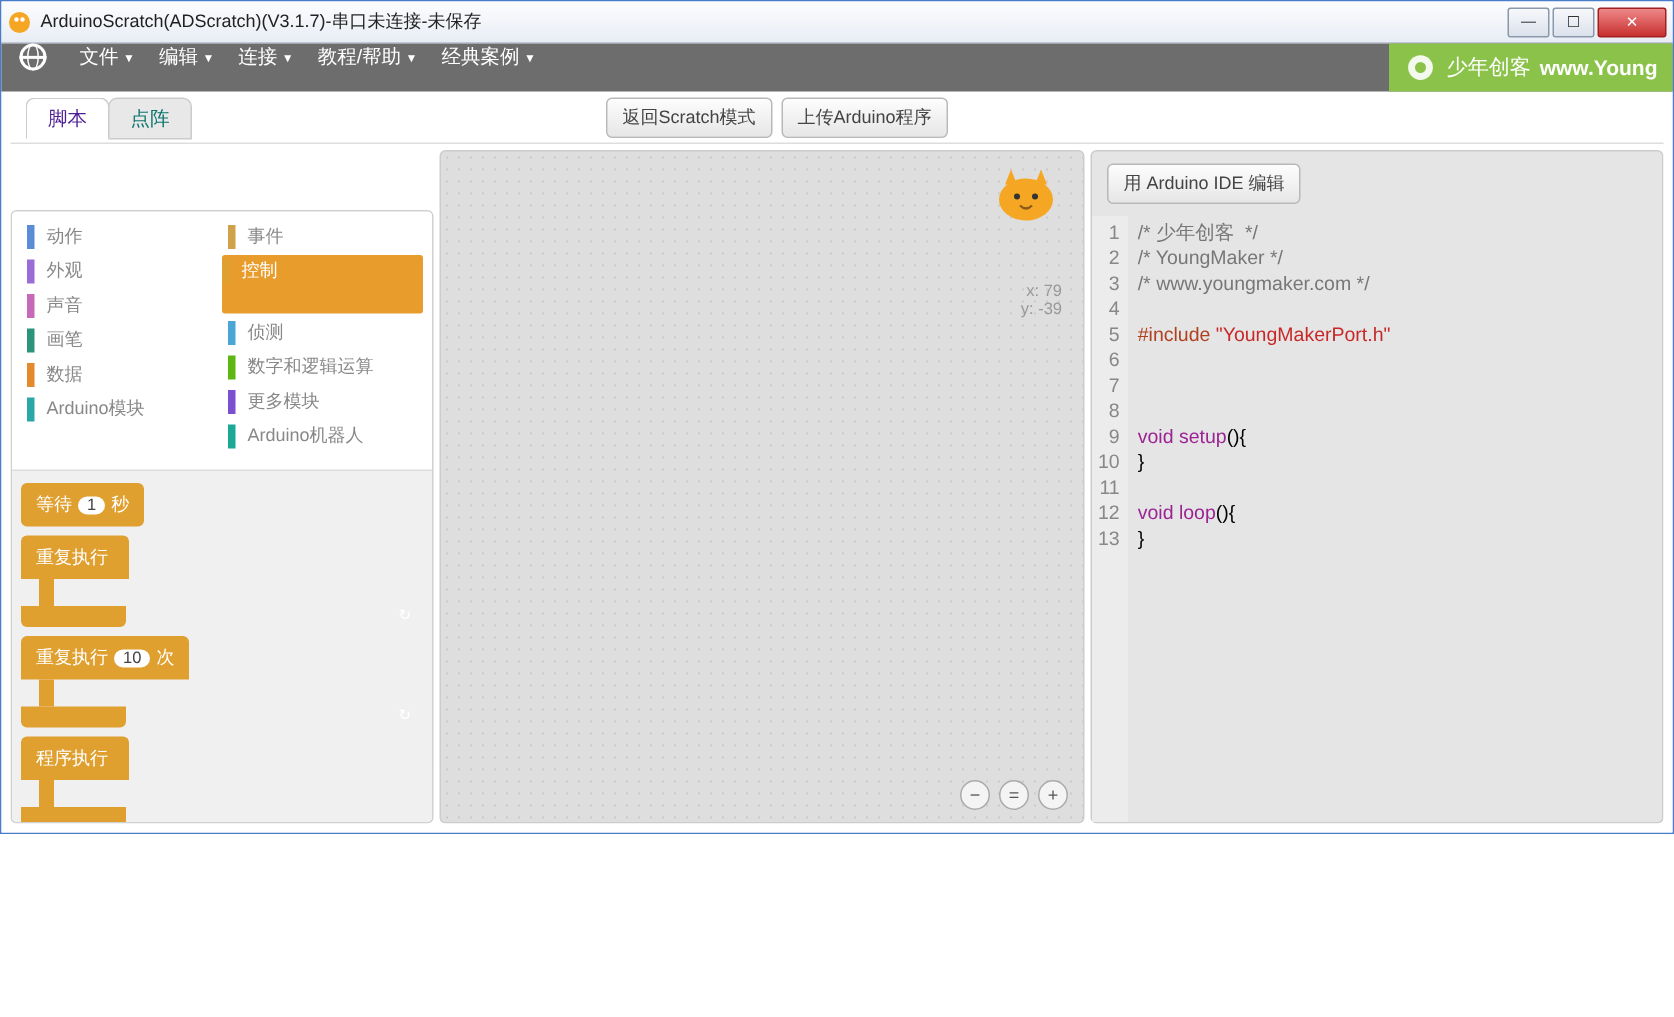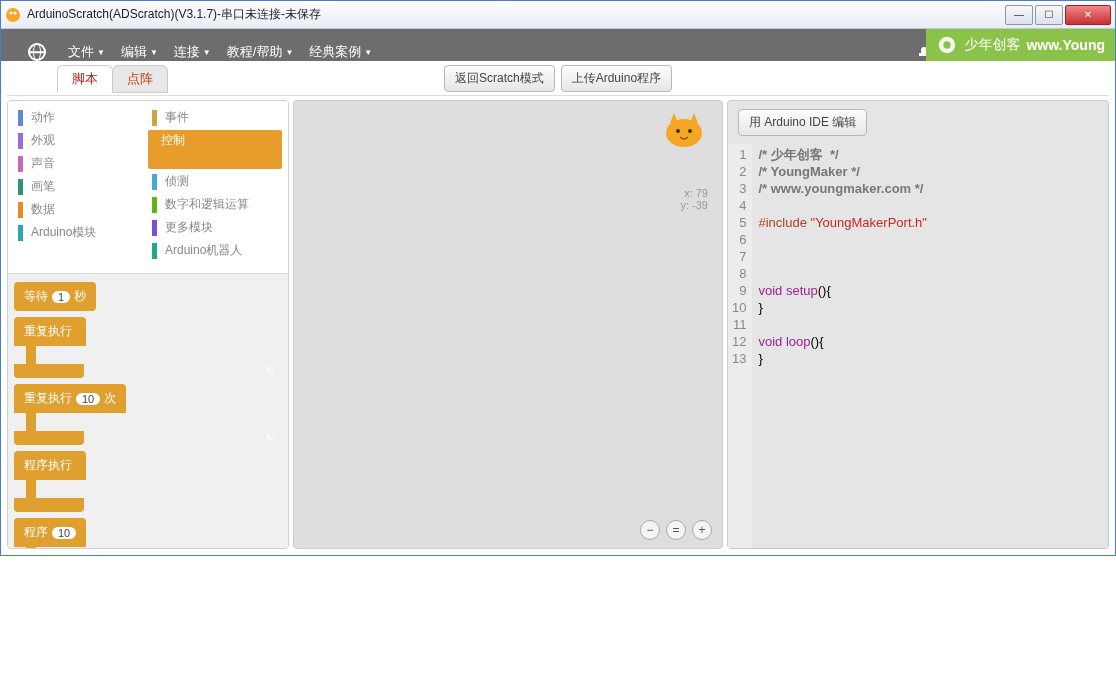--- a/index.html
+++ b/index.html
@@ -7,43 +7,43 @@
 
 .window { width: 1116px; height: 556px; border: 1px solid #4a7dc9; display: flex; flex-direction: column; }
 
 .titlebar { height: 28px; background: linear-gradient(#fdfdfe, #e8edf5); display: flex; align-items: center; padding: 0 4px; border-bottom: 1px solid #c0c8d8; }
 .titlebar-icon { width: 16px; height: 16px; margin-right: 6px; }
 .titlebar-text { font-size: 12px; flex: 1; color: #222; }
 .win-controls { display: flex; gap: 2px; }
 .win-btn { width: 28px; height: 20px; border: 1px solid #8a98ac; background: linear-gradient(#f7f8fb,#dbe1ec); border-radius: 2px; display:flex; align-items:center; justify-content:center; font-size:10px; color:#333;}
 .win-btn.close { width: 46px; background: linear-gradient(#e88,#c93030); color:#fff; border-color:#a02020;}
 
-.menubar { height: 32px; background: #6d6d6d; display: flex; align-items: flex-end; padding: 0 27px; color: #fff; position: relative; }
+.menubar { height: 32px; background: #6d6d6d; display: flex; align-items: flex-start; padding: 0 12px; color: #fff; position: relative; }
 .globe-icon { width:18px;height:18px;border:2px solid #fff;border-radius:50%; margin-right:14px; position:relative;}
 .globe-icon::before{content:"";position:absolute;left:50%;top:-2px;bottom:-2px;width:6px;border:1.5px solid #fff;border-radius:50%;transform:translateX(-50%);}
 .globe-icon::after{content:"";position:absolute;left:-2px;right:-2px;top:50%;height:1.5px;background:#fff;transform:translateY(-50%);}
 .menu-item { font-size: 13px; padding: 0 8px; display:flex; align-items:center; gap:3px; cursor:pointer; }
 .menu-item .tri{font-size:8px;}
 .menu-center { margin-left: auto; display:flex; gap:18px; padding-right: 20px;}
 .menu-icon { width:16px;height:16px; fill:#fff; }
 .brand { position:absolute; right:0; top:0; height:32px; background:#8bc34a; display:flex; align-items:center; padding:0 10px; color:#fff; font-size:14px; gap:6px;}
 .brand-gear{width:22px;height:22px;}
 
 .content { flex:1; background:#fff; display:flex; flex-direction:column; padding: 4px 6px 6px 6px; overflow:hidden;}
 
 .toprow { display:flex; align-items:flex-start; height:30px;}
 .tabs { display:flex; margin-left:10px;}
-.tab { padding: 4px 14px; font-size:13px; color:#c2410c; border:1px solid #ccc; background:#e8e8e8; border-radius:6px 6px 0 0; margin-right:-1px; cursor:pointer;}
-.tab.active { background:#fff; border-bottom-color:#fff; color:#b91c1c; position:relative; z-index:2;margin-left:40px;}
+.tab { padding: 4px 14px; font-size:13px; color:#0f766e; border:1px solid #ccc; background:#e8e8e8; border-radius:6px 6px 0 0; margin-right:-1px; cursor:pointer;}
+.tab.active { background:#fff; border-bottom-color:#fff; color:#4c1d95; position:relative; z-index:2;}
 .mode-buttons { margin-left: 248px; display:flex; gap:6px;padding-left:29px;}
 .mode-btn { padding:4px 10px; font-size:12px; border:1px solid #b8b8b8; background:linear-gradient(#fdfdfd,#e6e6e6); border-radius:4px; color:#444; cursor:pointer;}
 
 .workarea { flex:1; display:flex; gap:4px; overflow:hidden; border-top:1px solid #ddd; padding-top:4px;}
 
-.palette { width: 282px; display:flex; flex-direction:column; border:1px solid #d0d0d0; border-radius:4px; background:#f4f4f4; overflow:hidden;}
+.palette { width: 282px; display:flex; flex-direction:column; border:1px solid #d0d0d0; border-radius:4px; background:#f4f4f4; overflow:hidden;margin-top:40px;}
 .categories { display:flex; padding:6px 6px 12px 6px; background:#fff; border-bottom:1px solid #ddd;}
 .cat-col { flex:1; display:flex; flex-direction:column; gap:2px;}
 .cat-item { display:flex; align-items:center; font-size:12px; color:#888; padding:2px 4px; cursor:pointer;}
 .cat-swatch { width:5px; height:16px; margin-right:8px;}
 .cat-item.active { background:#e89c2c; color:#fff; border-radius:2px; padding:2px 6px 20px 0;}
 .cat-item.active .cat-swatch{margin-left:0;}
 
 .blocks-list { flex:1; overflow-y:auto; padding:8px 6px; background:#f0f0f0;}
 .block { margin-bottom:6px; position:relative; }
 .blk-body { background:#e0a030; color:#fff; font-size:12px; padding:6px 10px; border-radius:4px; display:inline-flex; align-items:center; gap:4px; min-width:64px;}
@@ -61,21 +61,21 @@
 .coords{font-size:11px; color:#999; text-align:right;margin-top:32px;}
 .stage-controls{position:absolute; right:10px; bottom:8px; display:flex; gap:6px;}
 .stage-ctrl{width:20px;height:20px;border:1px solid #aaa;border-radius:50%;background:#f4f4f4;display:flex;align-items:center;justify-content:center;font-size:12px;color:#555;cursor:pointer;}
 
 .code-panel { width:382px; border:1px solid #ccc; border-radius:4px; background:#e5e5e5; display:flex; flex-direction:column;}
 .code-top{padding:8px 10px;}
 .ide-btn{padding:4px 10px; font-size:12px; border:1px solid #b8b8b8; background:linear-gradient(#fdfdfd,#e6e6e6); border-radius:4px; color:#444; cursor:pointer;}
 .code-area{flex:1; display:flex; font-family:Consolas,monospace; font-size:13px; overflow:auto;}
 .gutter{background:#ececec; color:#888; text-align:right; padding:2px 6px 2px 4px; user-select:none; line-height:17px;}
 .code-lines{padding:2px 6px; line-height:17px; white-space:pre;}
-.c-comment{color:#777;font-weight:bold;} .c-pre{color:#b04020;} .c-str{color:#c82828;} .c-type{color:#9b2393;} .c-fn{color:#9b2393;}
+.c-comment{color:#777;} .c-pre{color:#b04020;} .c-str{color:#c82828;} .c-type{color:#9b2393;} .c-fn{color:#9b2393;}
 </style>
 </head>
 <body>
 
 <div class="window">
 
   <div class="titlebar">
     <svg class="titlebar-icon" viewBox="0 0 16 16">
         <circle cx="8" cy="8" r="7" fill="#f5a623"></circle>
         <circle cx="6" cy="6" r="1.5" fill="#fff"></circle>

